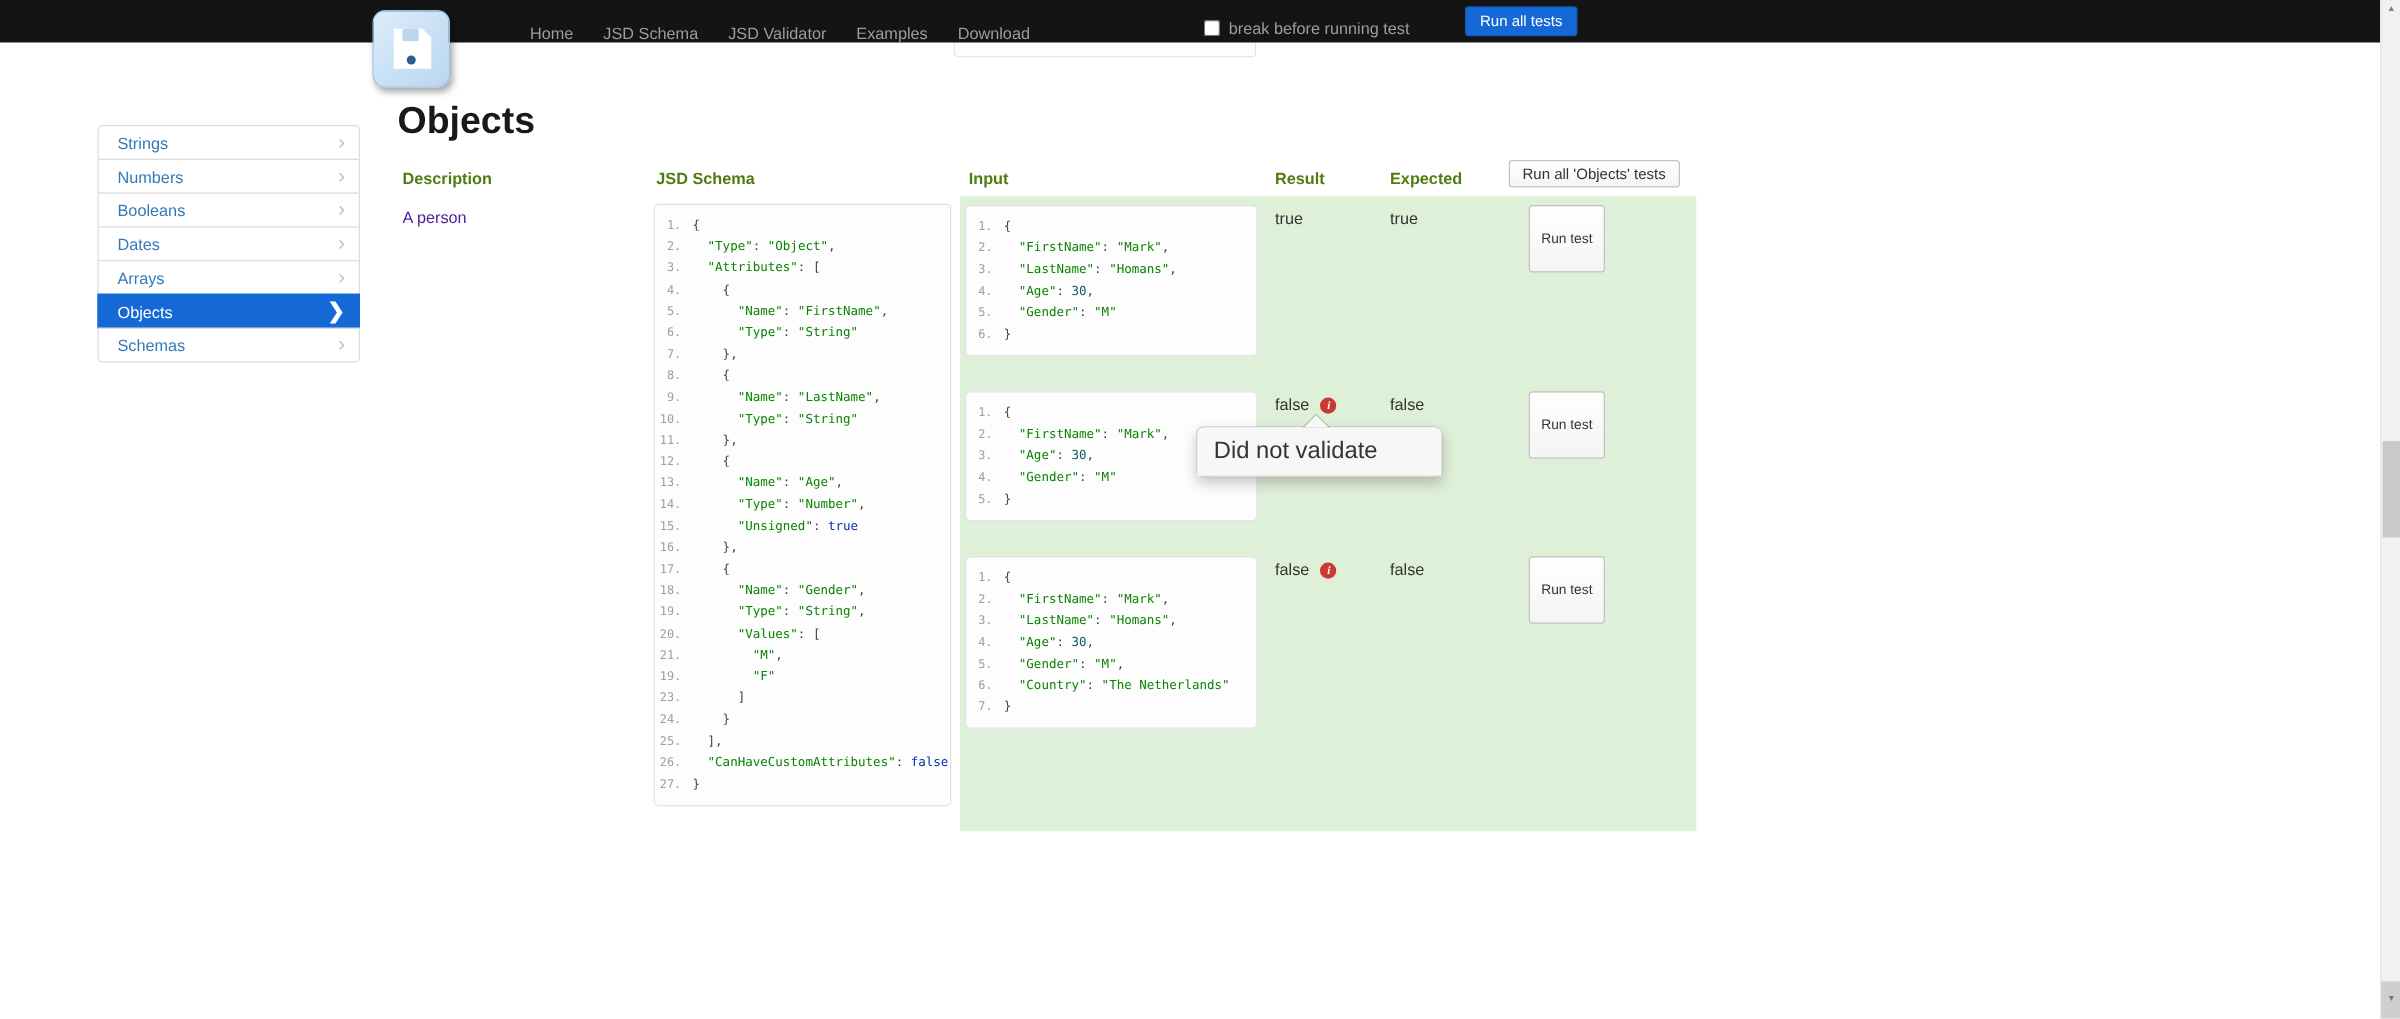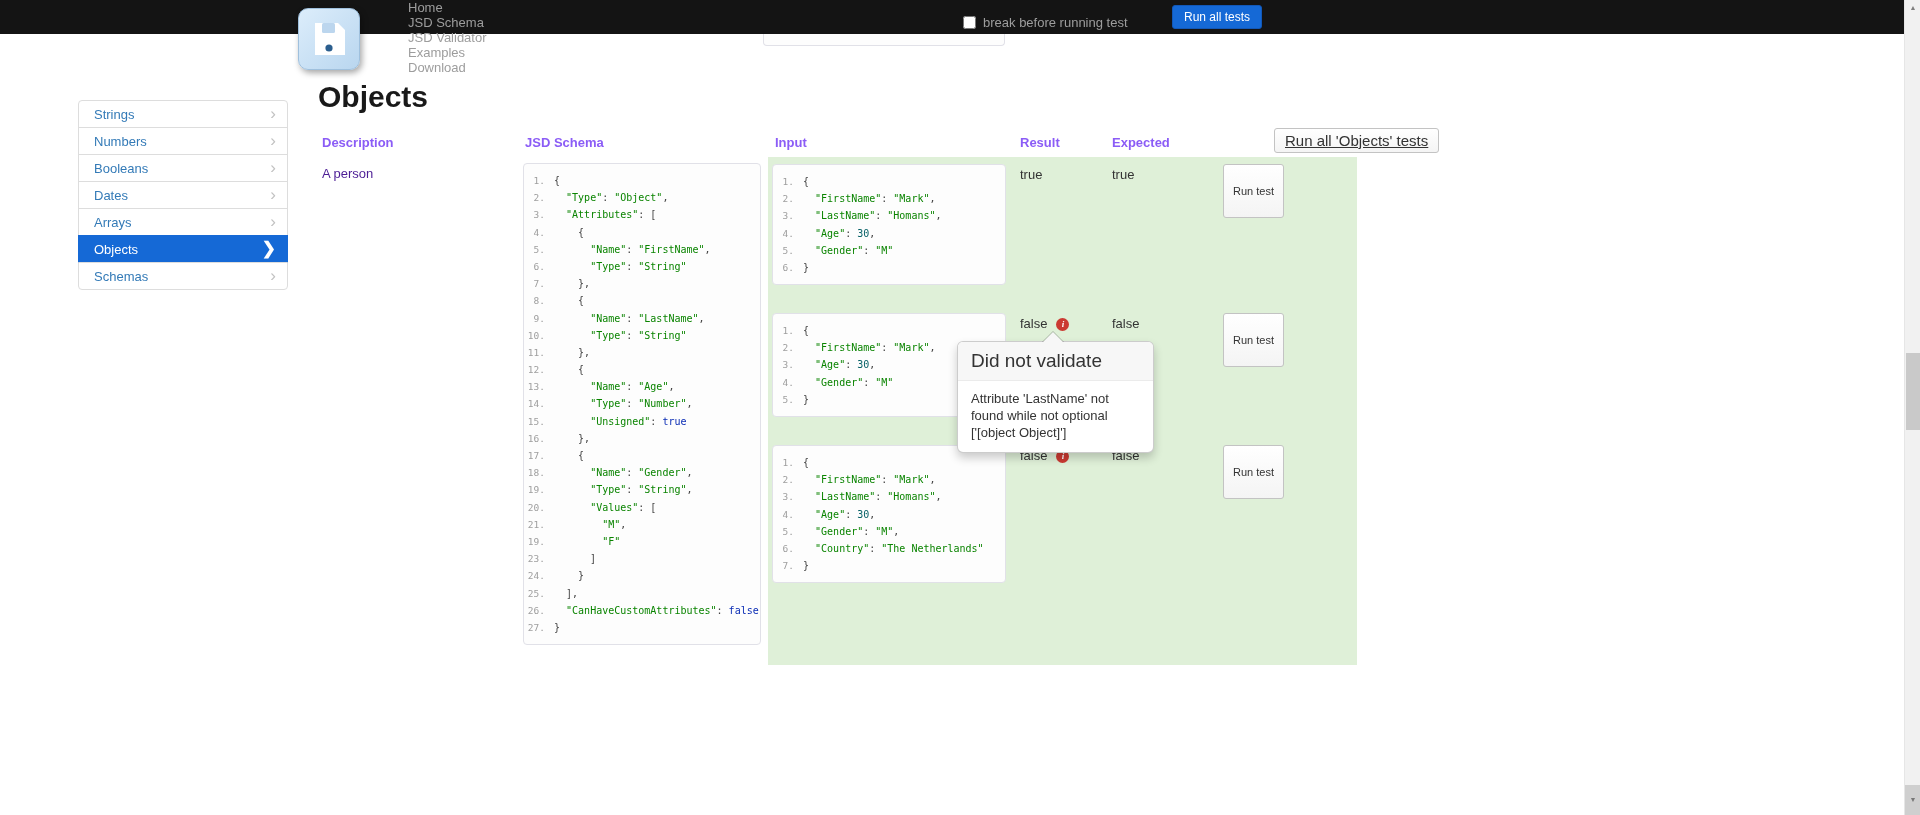--- a/index.html
+++ b/index.html
@@ -4,21 +4,21 @@
 <style>
   * { margin:0; padding:0; box-sizing:border-box; }
   html,body { width:1920px; height:815px; }
   body {
     position:relative; overflow:hidden; background:#fff;
     font-family:"Liberation Sans", sans-serif; color:#333;
   }
 
   
   .navbar { position:absolute; left:0; top:0; width:1904px; height:34px; background:#141414; z-index:5; }
-  .nav-menu { position:absolute; left:396px; top:0; height:34px; display:flex; align-items:flex-start; list-style:none;flex-direction:column; }
+  .nav-menu { position:absolute; left:412px; top:0; height:34px; display:flex; align-items:flex-end; list-style:none; }
   .nav-menu li { padding:0 12px; font-size:13px; color:#9d9d9d; cursor:pointer; white-space:nowrap; }
   .nav-right { position:absolute; left:963px; top:0; height:44px; display:flex; align-items:center; }
   .nav-check { width:13px; height:13px; cursor:pointer; }
   .nav-check-label { margin-left:7px; font-size:13px; color:#9d9d9d; }
   .run-all-btn { position:absolute; left:1172px; top:5px; height:24px; padding:0 11px;
     background:#1569d6; color:#fff; border:1px solid #1258b8; border-radius:3px;
     font-size:12px; font-family:inherit; cursor:pointer; }
 
   
   .logo { position:absolute; left:298px; top:8px; width:62px; height:62px; z-index:10;
@@ -38,24 +38,24 @@
     border:1px solid #ddd; margin-top:-1px; background:#fff; color:#337ab7;
     font-size:13px; cursor:pointer; }
   .sidebar-item:first-child { margin-top:0; border-radius:4px 4px 0 0; }
   .sidebar-item:last-child { border-radius:0 0 4px 4px; }
   .sidebar-item .chev { position:absolute; right:11px; top:-1px; color:#c2c2c2; font-size:17px; }
   .sidebar-item.active { background:#1569d6; border-color:#1569d6; color:#fff; }
   .sidebar-item.active .chev { color:#fff; font-weight:bold; }
 
   
   .page-title { position:absolute; left:318px; top:80px; font-size:30px; font-weight:700; color:#191919; }
-  .col-head { position:absolute; top:135px; font-size:13px; font-weight:700; color:#8b5cf6; }
+  .col-head { position:absolute; top:135px; font-size:13px; font-weight:700; color:#4d7c0f; }
   .btn-default { background:linear-gradient(#fff,#f4f4f4); border:1px solid #c3c3c3; border-radius:3px;
     color:#333; font-family:inherit; cursor:pointer; }
-  .run-group-btn { position:absolute; left:1274px; top:128px; font-size:15px; padding:3px 10px;text-decoration:underline; }
+  .run-group-btn { position:absolute; left:1207px; top:128px; font-size:12px; padding:3px 10px; }
 
   .description-cell { position:absolute; left:322px; top:166px; font-size:13px; color:#4c1d95; }
 
   
   .code-block { background:#fdfdfd; border:1px solid #e1e1e8; border-radius:4px; padding:8px 0;
     font-family:"DejaVu Sans Mono", monospace; font-size:10px; overflow:hidden; }
   .code-line { display:flex; height:17.2px; line-height:17.2px; }
   .ln { width:30px; padding-right:9px; text-align:right; color:#9e9e9e; flex:none; font-size:9.5px; }
   .code { white-space:pre; color:#444; }
   .tok-pln { color:#444; }
@@ -382,20 +382,19 @@
     </div>
     <div class="expected-cell">false</div>
     <button class="btn-default run-test">Run test</button>
   </div>
 </div>
 
 <div class="popover">
   <div class="arrow-outer"></div>
   <div class="arrow-inner"></div>
   <div class="popover-title">Did not validate</div>
-  <div class="popover-body">Attribute 'LastName' not found while not optional ['[object Object]']</div>
 </div>
 
 <div class="scrollbar">
   <div class="sb-up">▲</div>
   <div class="sb-thumb"></div>
   <div class="sb-down">▼</div>
 </div>
 
 </body></html>

